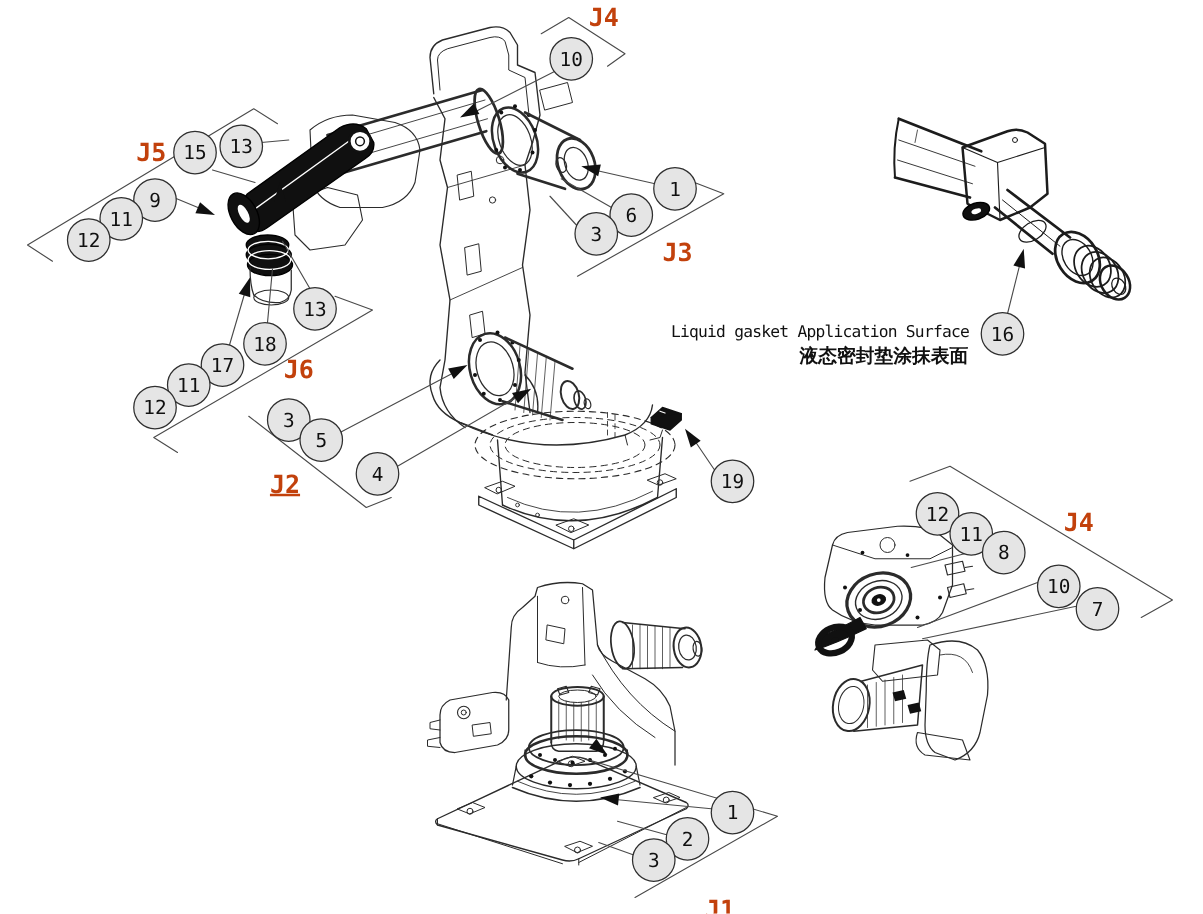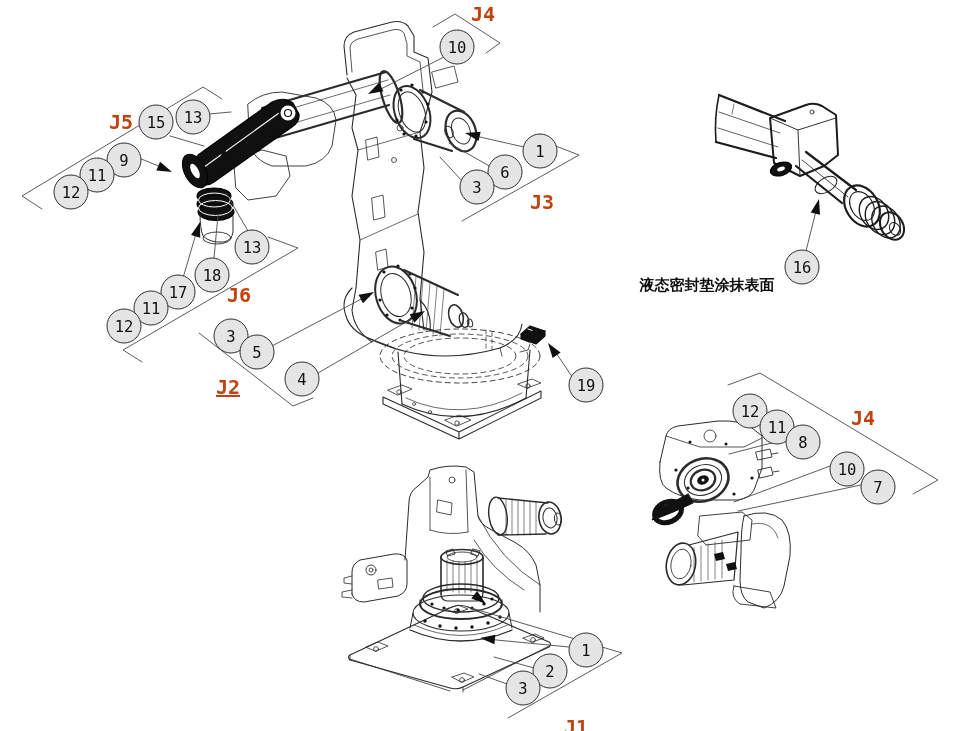--- a/index.html
+++ b/index.html
@@ -313,15 +313,16 @@
   <div class="balloon" style="left: 523px; top: 688px;">3</div>
 
   <div class="jlabel" style="left: 121px; top: 122px;">J5</div>
   <div class="jlabel" style="left: 483px; top: 14px;">J4</div>
   <div class="jlabel" style="left: 528px; top: 202px; margin-left: 14px;">J3</div>
   <div class="jlabel" style="left: 239px; top: 295px; text-align: center;">J6</div>
   <div class="jlabel" style="left: 228px; top: 387px; text-decoration: underline;">J2</div>
   <div class="jlabel" style="left: 576px; top: 705px; margin-top: 22px;">J1</div>
   <div class="jlabel" style="left: 863px; top: 418px;">J4</div>
 
+  <div class="note note-en" style="left: 656px; top: 266px;">Liquid gasket Application Surface</div>
   <div class="note note-zh" style="left: 707px; top: 285px;">液态密封垫涂抹表面</div>
 
 </div>
 
 </body></html>

